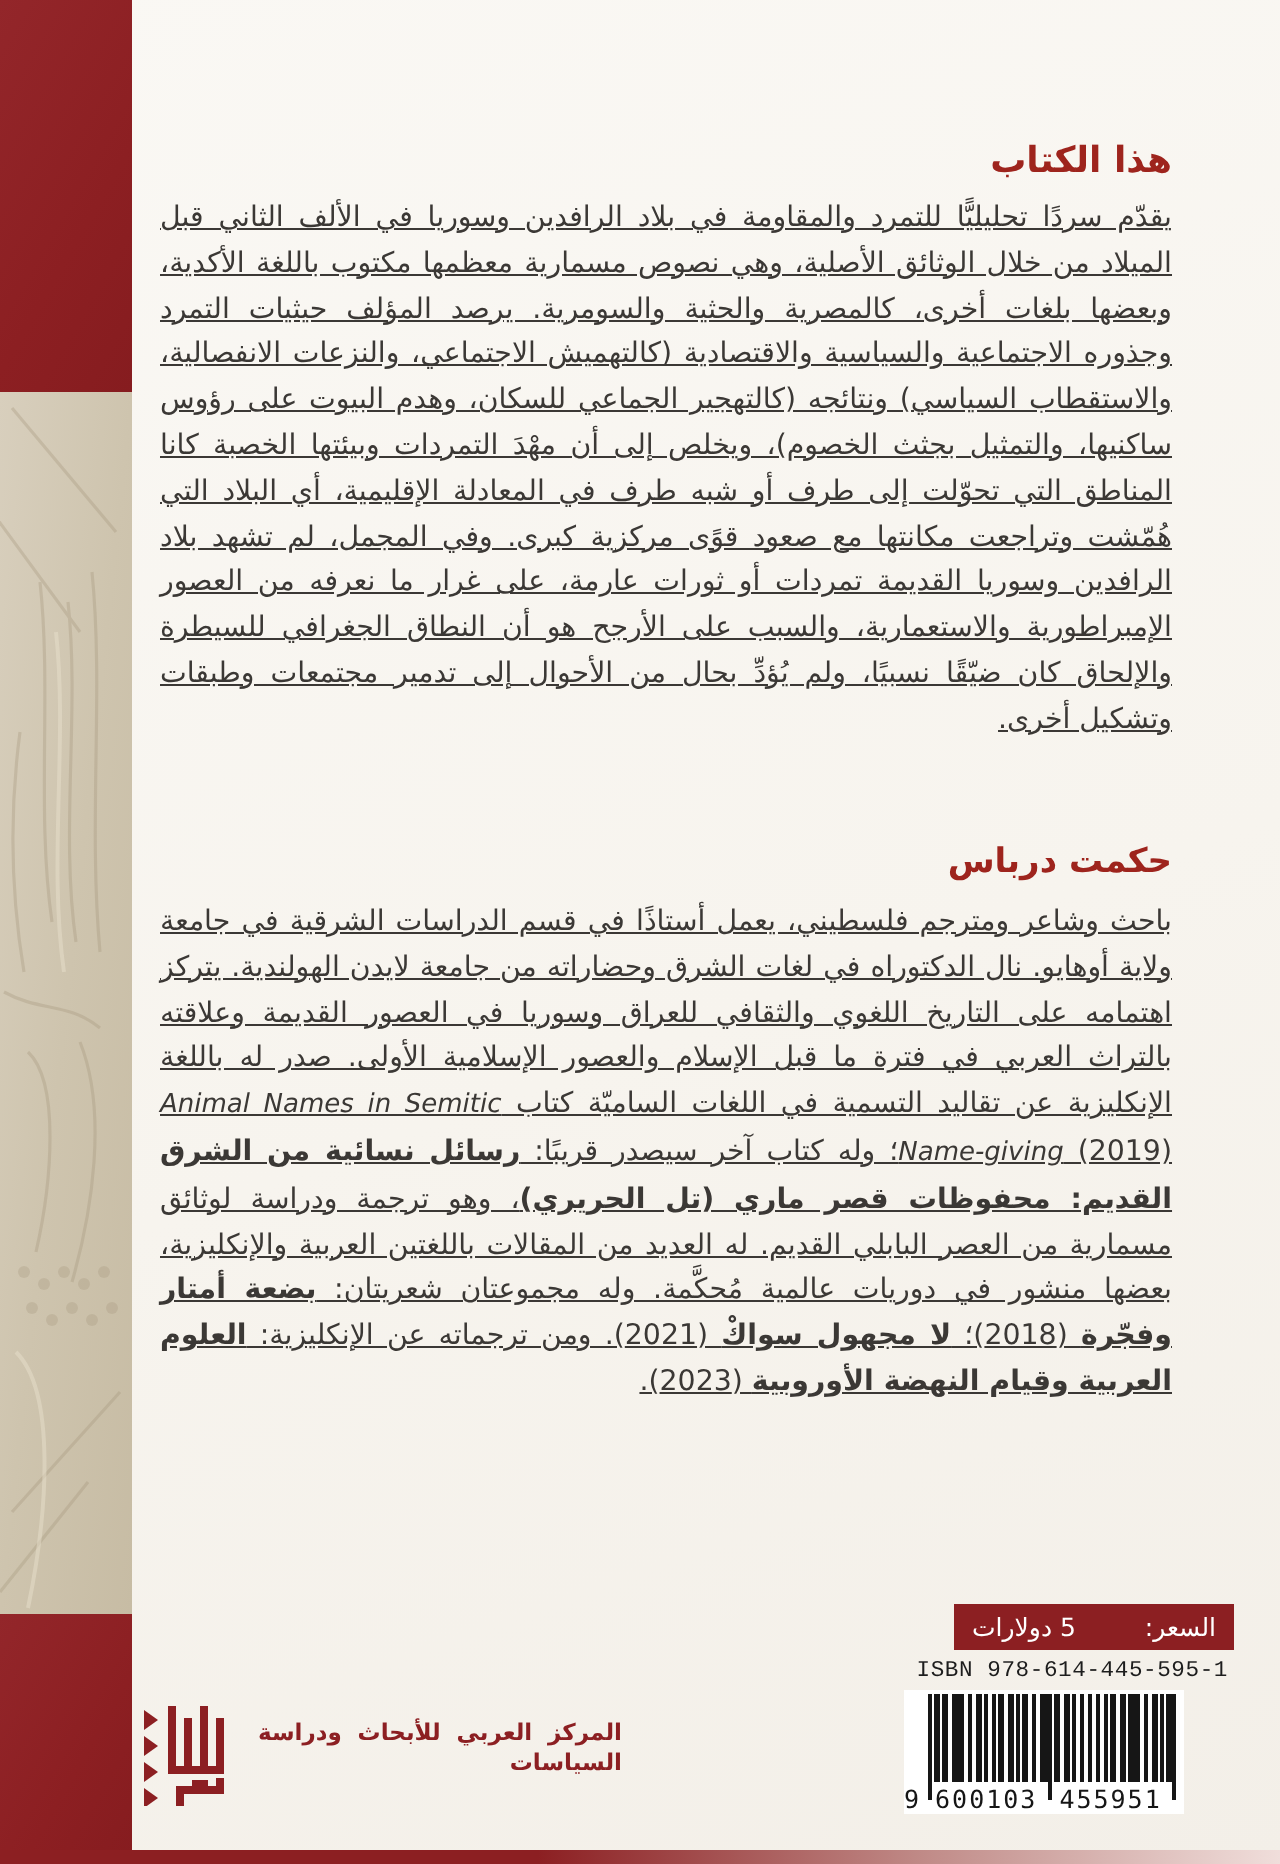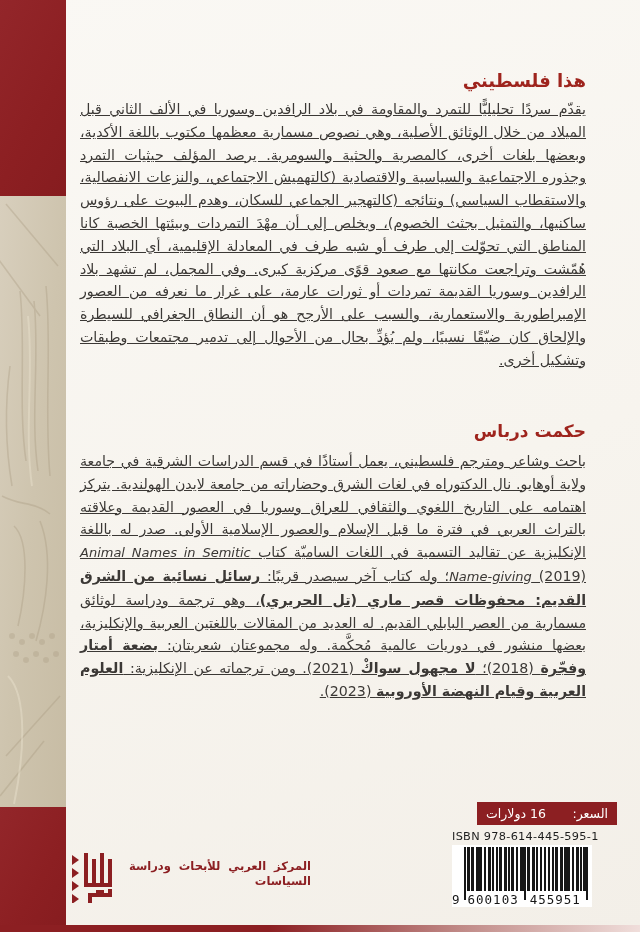--- a/index.html
+++ b/index.html
@@ -60,21 +60,21 @@
     display: flex; flex-direction: row; direction: rtl;
     align-items: center; justify-content: space-between;
     padding: 0 9px; box-sizing: border-box;
     font-size: 12.5px;
   }
   .price-label { font-weight: normal; }
 
   
   .isbn-line {
     position: absolute; left: 452px; top: 830px; width: 162px;
-    text-align: left; color: #1d1d1d; font-size: 11.3px; letter-spacing: 0.3px;
+    text-align: right; color: #1d1d1d; font-size: 11.3px; letter-spacing: 0.3px; font-family: Liberation Mono, monospace;
   }
   .barcode {
     position: absolute; left: 452px; top: 845px; width: 140px; height: 62px;
     background: #ffffff;
   }
   .barcode-bars {
     position: absolute; left: 12px; top: 2px; width: 124px; height: 44px;
     background:
       repeating-linear-gradient(90deg, #161616 0 2px, rgba(0,0,0,0) 2px 4px),
       repeating-linear-gradient(90deg, #161616 0 1px, rgba(0,0,0,0) 1px 7px),
@@ -154,29 +154,29 @@
       </g>
       <g fill="none" stroke="#e7dfcc" stroke-width="2" opacity="0.5">
         <path d="M28 120 C34 175 24 235 32 290"></path>
         <path d="M8 480 C28 500 24 560 14 608"></path>
       </g>
     </svg>
   </div>
 
   <div class="spine-bottom"></div>
 
-  <div class="heading heading-book">هذا فلسطيني</div>
+  <div class="heading heading-book">هذا الكتاب</div>
   <div class="body-text about-text">يقدّم سردًا تحليليًّا للتمرد والمقاومة في بلاد الرافدين وسوريا في الألف الثاني قبل الميلاد من خلال الوثائق الأصلية، وهي نصوص مسمارية معظمها مكتوب باللغة الأكدية، وبعضها بلغات أخرى، كالمصرية والحثية والسومرية. يرصد المؤلف حيثيات التمرد وجذوره الاجتماعية والسياسية والاقتصادية (كالتهميش الاجتماعي، والنزعات الانفصالية، والاستقطاب السياسي) ونتائجه (كالتهجير الجماعي للسكان، وهدم البيوت على رؤوس ساكنيها، والتمثيل بجثث الخصوم)، ويخلص إلى أن مهْدَ التمردات وبيئتها الخصبة كانا المناطق التي تحوّلت إلى طرف أو شبه طرف في المعادلة الإقليمية، أي البلاد التي هُمّشت وتراجعت مكانتها مع صعود قوًى مركزية كبرى. وفي المجمل، لم تشهد بلاد الرافدين وسوريا القديمة تمردات أو ثورات عارمة، على غرار ما نعرفه من العصور الإمبراطورية والاستعمارية، والسبب على الأرجح هو أن النطاق الجغرافي للسيطرة والإلحاق كان ضيّقًا نسبيًا، ولم يُؤدِّ بحال من الأحوال إلى تدمير مجتمعات وطبقات وتشكيل أخرى.</div>
 
   <div class="heading heading-author">حكمت درباس</div>
   <div class="body-text author-text"><span>باحث وشاعر ومترجم فلسطيني، يعمل أستاذًا في قسم الدراسات الشرقية في جامعة ولاية أوهايو. نال الدكتوراه في لغات الشرق وحضاراته من جامعة لايدن الهولندية. يتركز اهتمامه على التاريخ اللغوي والثقافي للعراق وسوريا في العصور القديمة وعلاقته بالتراث العربي في فترة ما قبل الإسلام والعصور الإسلامية الأولى. صدر له باللغة الإنكليزية عن تقاليد التسمية في اللغات الساميّة كتاب </span><span class="lat">Animal Names in Semitic Name-giving</span><span> (2019)؛ وله كتاب آخر سيصدر قريبًا: </span><span class="b">رسائل نسائية من الشرق القديم: محفوظات قصر ماري (تل الحريري)</span><span>، وهو ترجمة ودراسة لوثائق مسمارية من العصر البابلي القديم. له العديد من المقالات باللغتين العربية والإنكليزية، بعضها منشور في دوريات عالمية مُحكَّمة. وله مجموعتان شعريتان: </span><span class="b">بضعة أمتار وفجّرة</span><span> (2018)؛ </span><span class="b">لا مجهول سواكْ</span><span> (2021). ومن ترجماته عن الإنكليزية: </span><span class="b">العلوم العربية وقيام النهضة الأوروبية</span><span> (2023).</span></div>
 
   <div class="price-bar">
     <span class="price-label">السعر:</span>
-    <span class="price-value">16 دولارات</span>
+    <span class="price-value">5 دولارات</span>
   </div>
 
   <div class="isbn-line">ISBN 978-614-445-595-1</div>
   <div class="barcode">
     <div class="barcode-bars"></div>
     <div class="guard guard-left"></div>
     <div class="guard guard-mid"></div>
     <div class="guard guard-right"></div>
     <div class="barcode-digits">
       <span class="bd-first">9</span>

